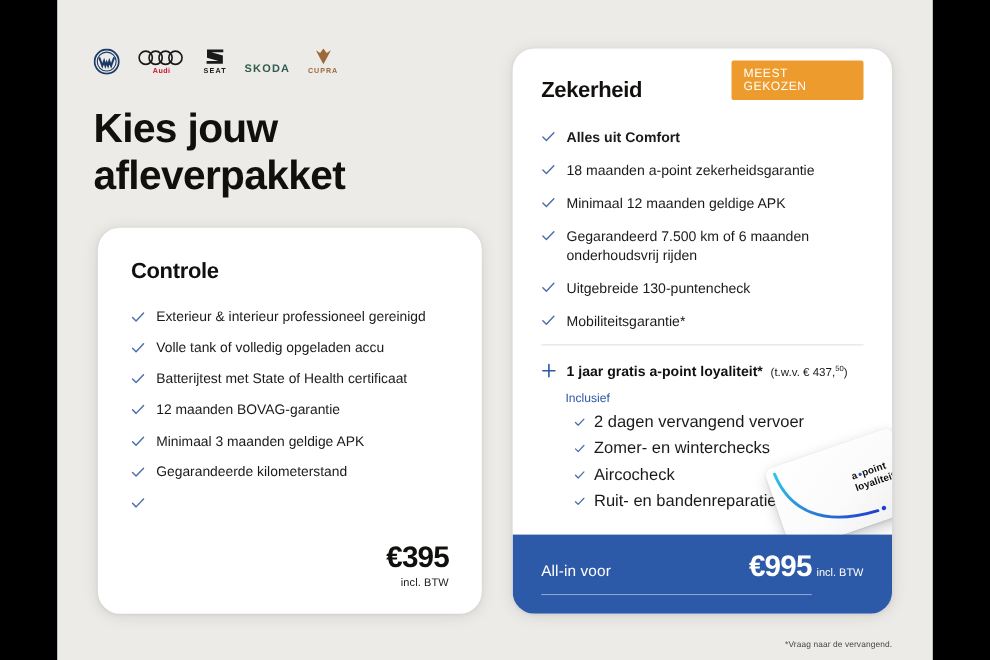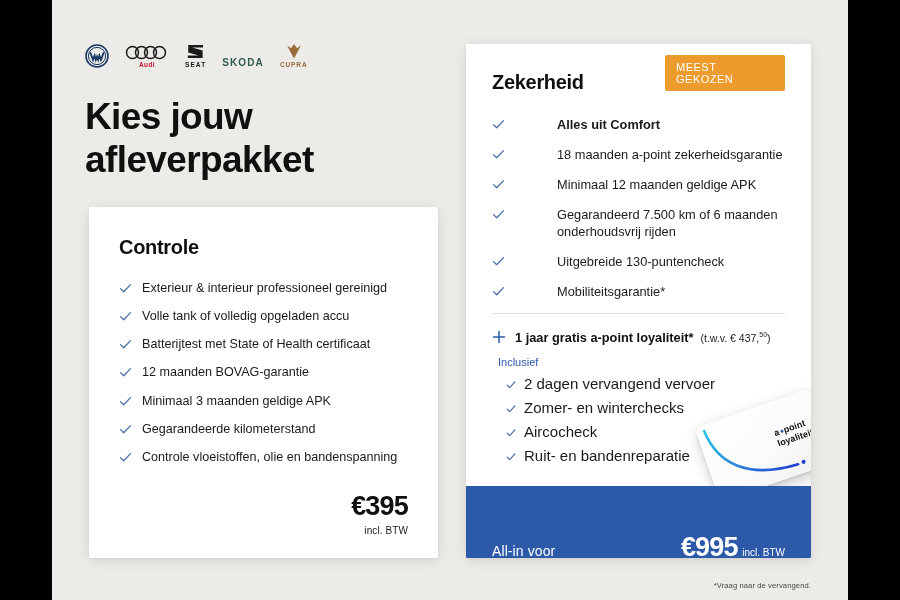--- a/index.html
+++ b/index.html
@@ -55,21 +55,21 @@
     line-height: 1.16;
     font-weight: 700;
     color: #12100E;
     letter-spacing: -0.6px;
   }
 
   
   .card {
     position: absolute;
     background: #FFFFFF;
-    border-radius: 1px;
+    border-radius: 20px;
     box-shadow: 0 2px 14px rgba(20,20,20,0.10), 0 1px 3px rgba(20,20,20,0.06);
   }
   #comfort-card {
     left: 37px; top: 207px;
     width: 349px; height: 351px;
     padding: 29px 30px 0 30px;
   }
   #zekerheid-card {
     left: 414px; top: 44px;
     width: 345px; height: 514px;
@@ -98,21 +98,21 @@
   }
   ul.features li .chk {
     flex: 0 0 auto;
     width: 13px; height: 13px;
     margin-right: 10px;
     margin-top: 2px;
   }
   ul.features li .chk svg { display: block; }
   ul.features li.bold .txt { font-weight: 700; }
 
-  #zekerheid-card ul.features li { margin-bottom: 12.5px; font-size: 12.8px; gap: 42px; }
+  #zekerheid-card ul.features li { margin-bottom: 12.5px; font-size: 12.8px; }
 
   
   .price-block {
     position: absolute;
     right: 30px; bottom: 22px;
     text-align: right;
   }
   .price-amount {
     font-size: 27px;
     font-weight: 700;
@@ -168,21 +168,21 @@
   .plus-value {
     font-size: 10.5px;
     font-weight: 400;
     color: #1C1A18;
     margin-left: 7px;
     white-space: nowrap;
   }
   .plus-value sup { font-size: 7px; vertical-align: super; }
 
   .inclusief-block {
-    margin-left: 6px;
+    margin-left: 22px;
     margin-top: 11px;
     position: relative;
     z-index: 2;
   }
   .inclusief-label {
     font-size: 11px;
     color: #2C59A8;
     margin-bottom: 7px;
   }
   ul.sublist { list-style: none; margin-left: 8px; }
@@ -238,21 +238,20 @@
     left: 0; bottom: 0;
     width: 345px; height: 72px;
     background: #2C59A8;
     padding: 16px 26px 0 26px;
     z-index: 4;
   }
   .bf-row {
     display: flex;
     align-items: flex-start;
     justify-content: space-between;
-    margin-top: 32px;
   }
   .bf-label {
     font-size: 14px;
     color: #FFFFFF;
     letter-spacing: .1px;
     padding-top: 9px;
   }
   .bf-price {
     text-align: right;
   }
@@ -388,21 +387,20 @@
               </svg>
           </span>
           <span class="txt">Gegarandeerde kilometerstand</span>
         </li>
         <li>
           <span class="chk">
             <svg width="13" height="13" viewBox="0 0 13 13">
                 <path d="M1.5 6.6 L4.7 9.8 L11.5 2.6" fill="none" stroke="#4A6FA8" stroke-width="1.3" stroke-linecap="round" stroke-linejoin="round"></path>
               </svg>
           </span>
-          <span class="txt">Controle vloeistoffen, olie en bandenspanning</span>
         </li>
       </ul>
 
       <div class="price-block">
         <div class="price-amount">€395</div>
         <div class="price-note">incl. BTW</div>
       </div>
     </section>
 
     <section class="card" id="zekerheid-card">

